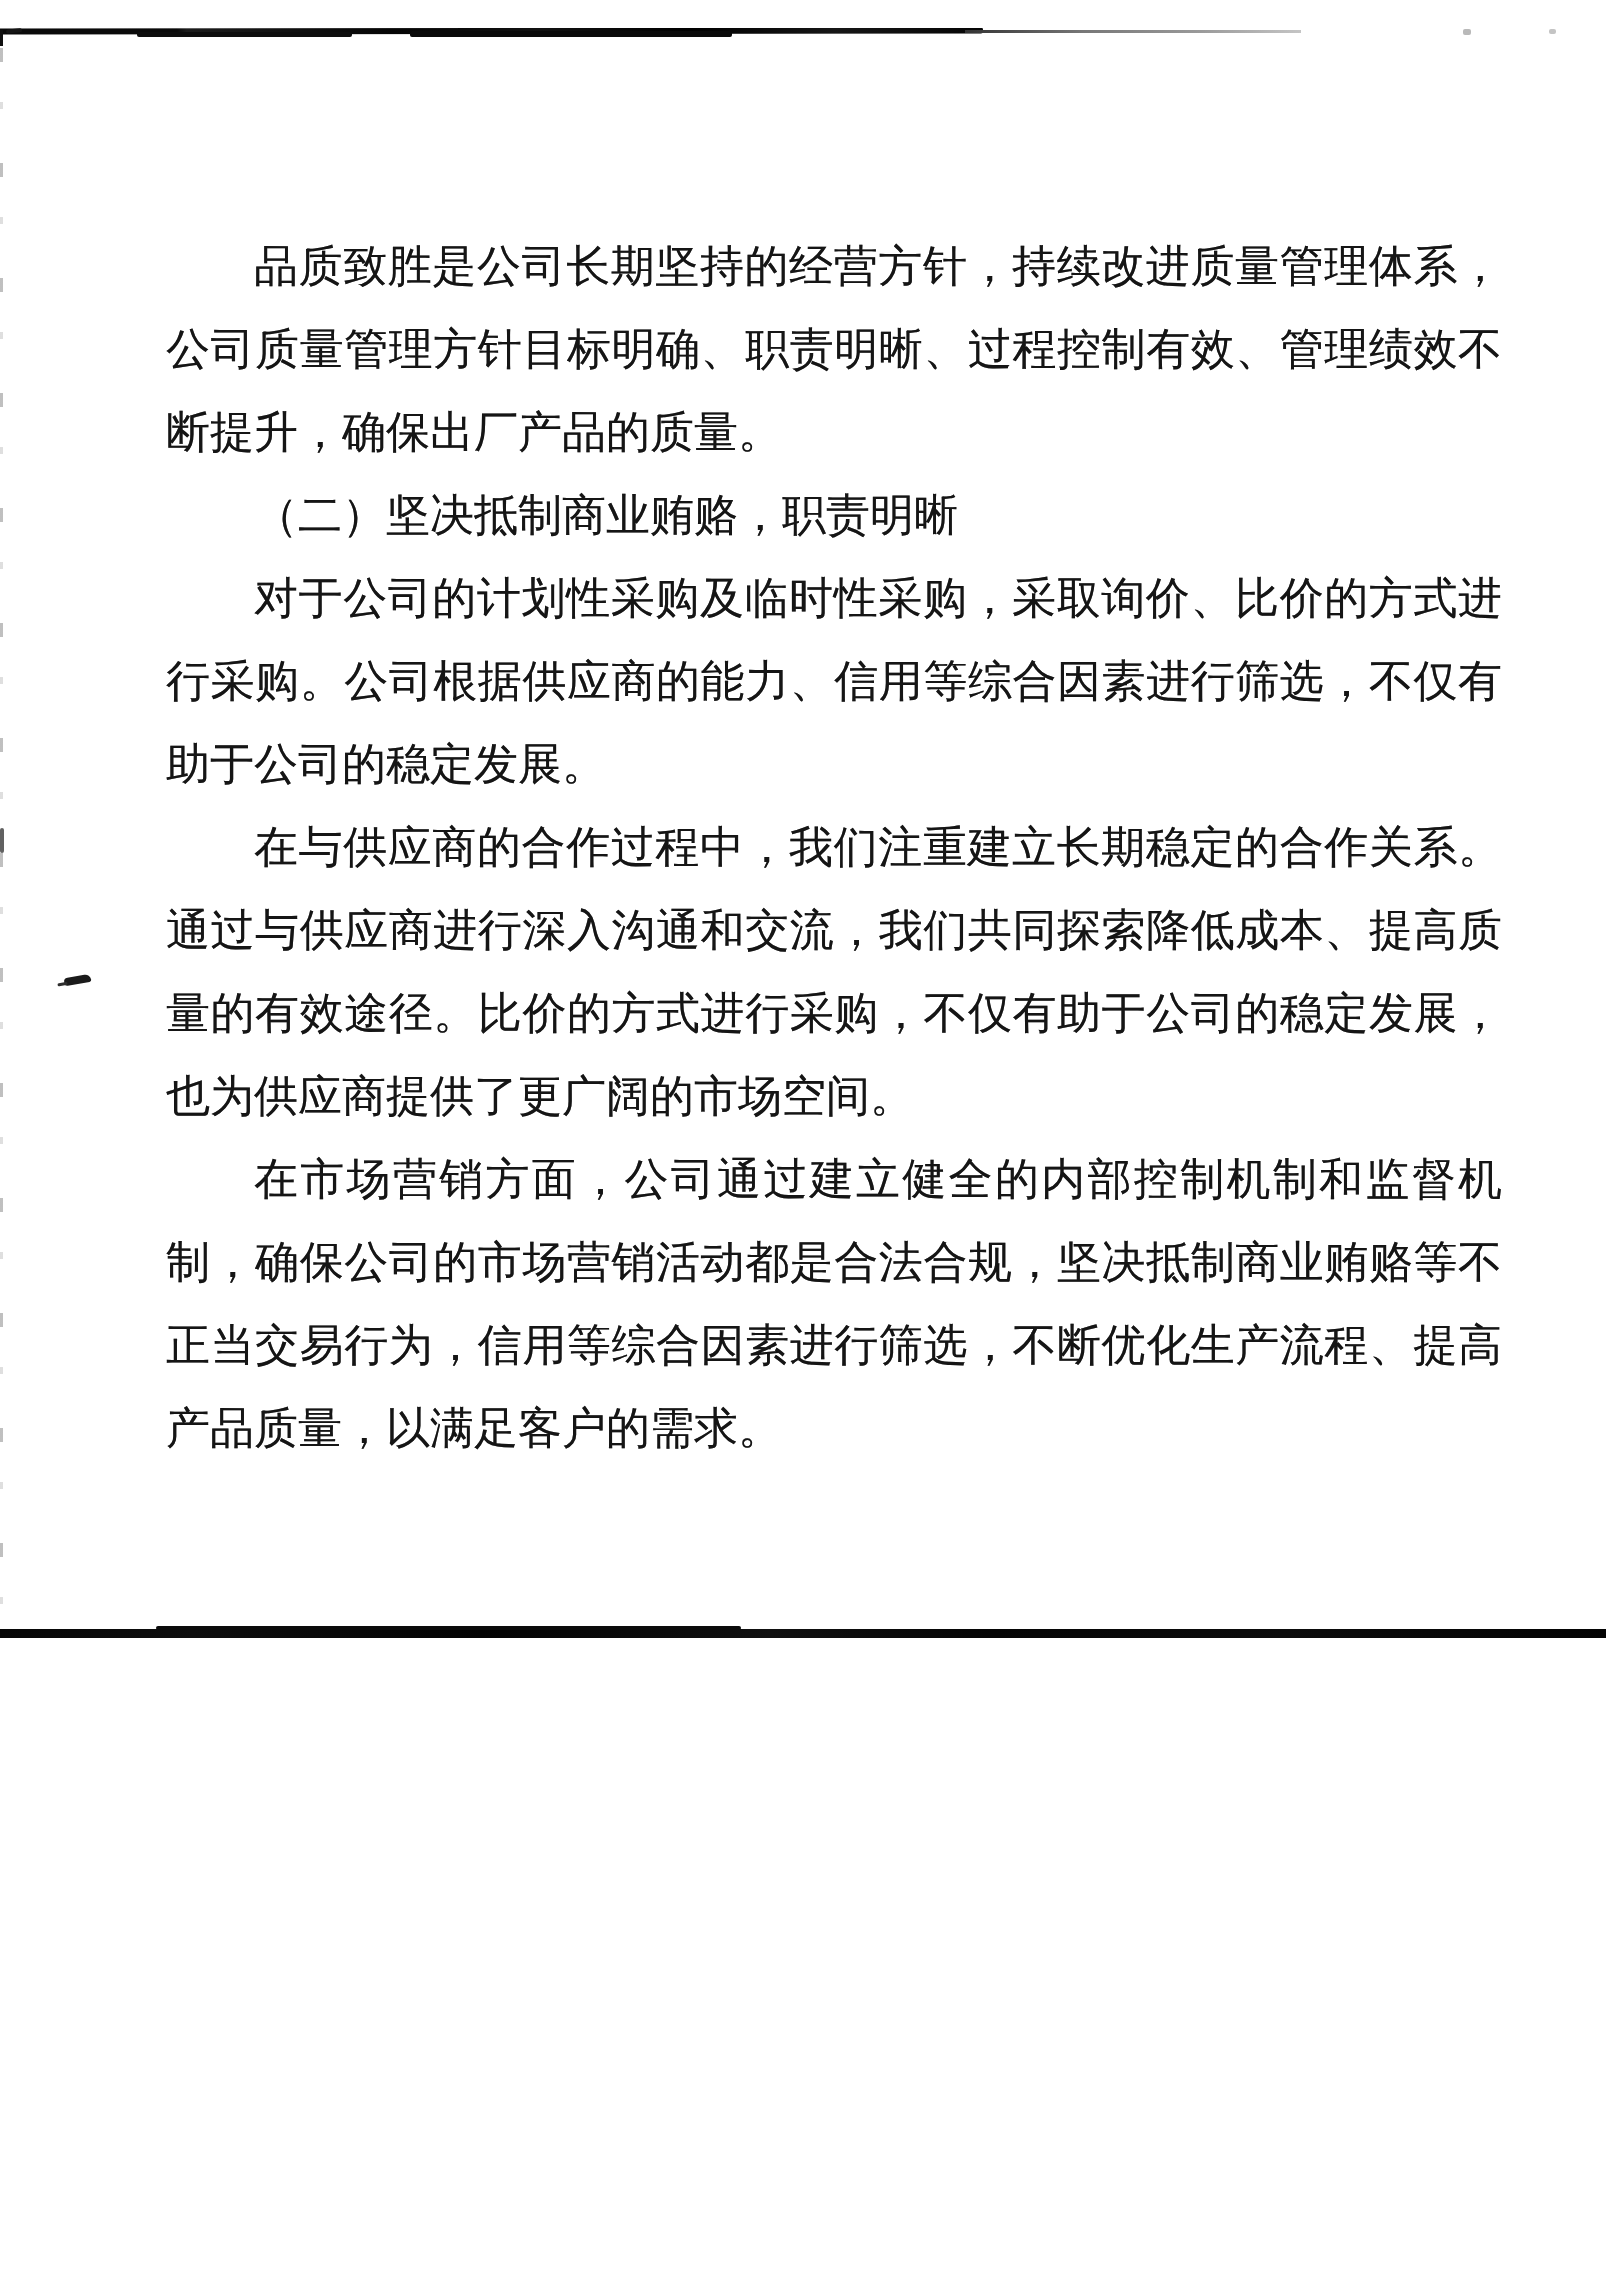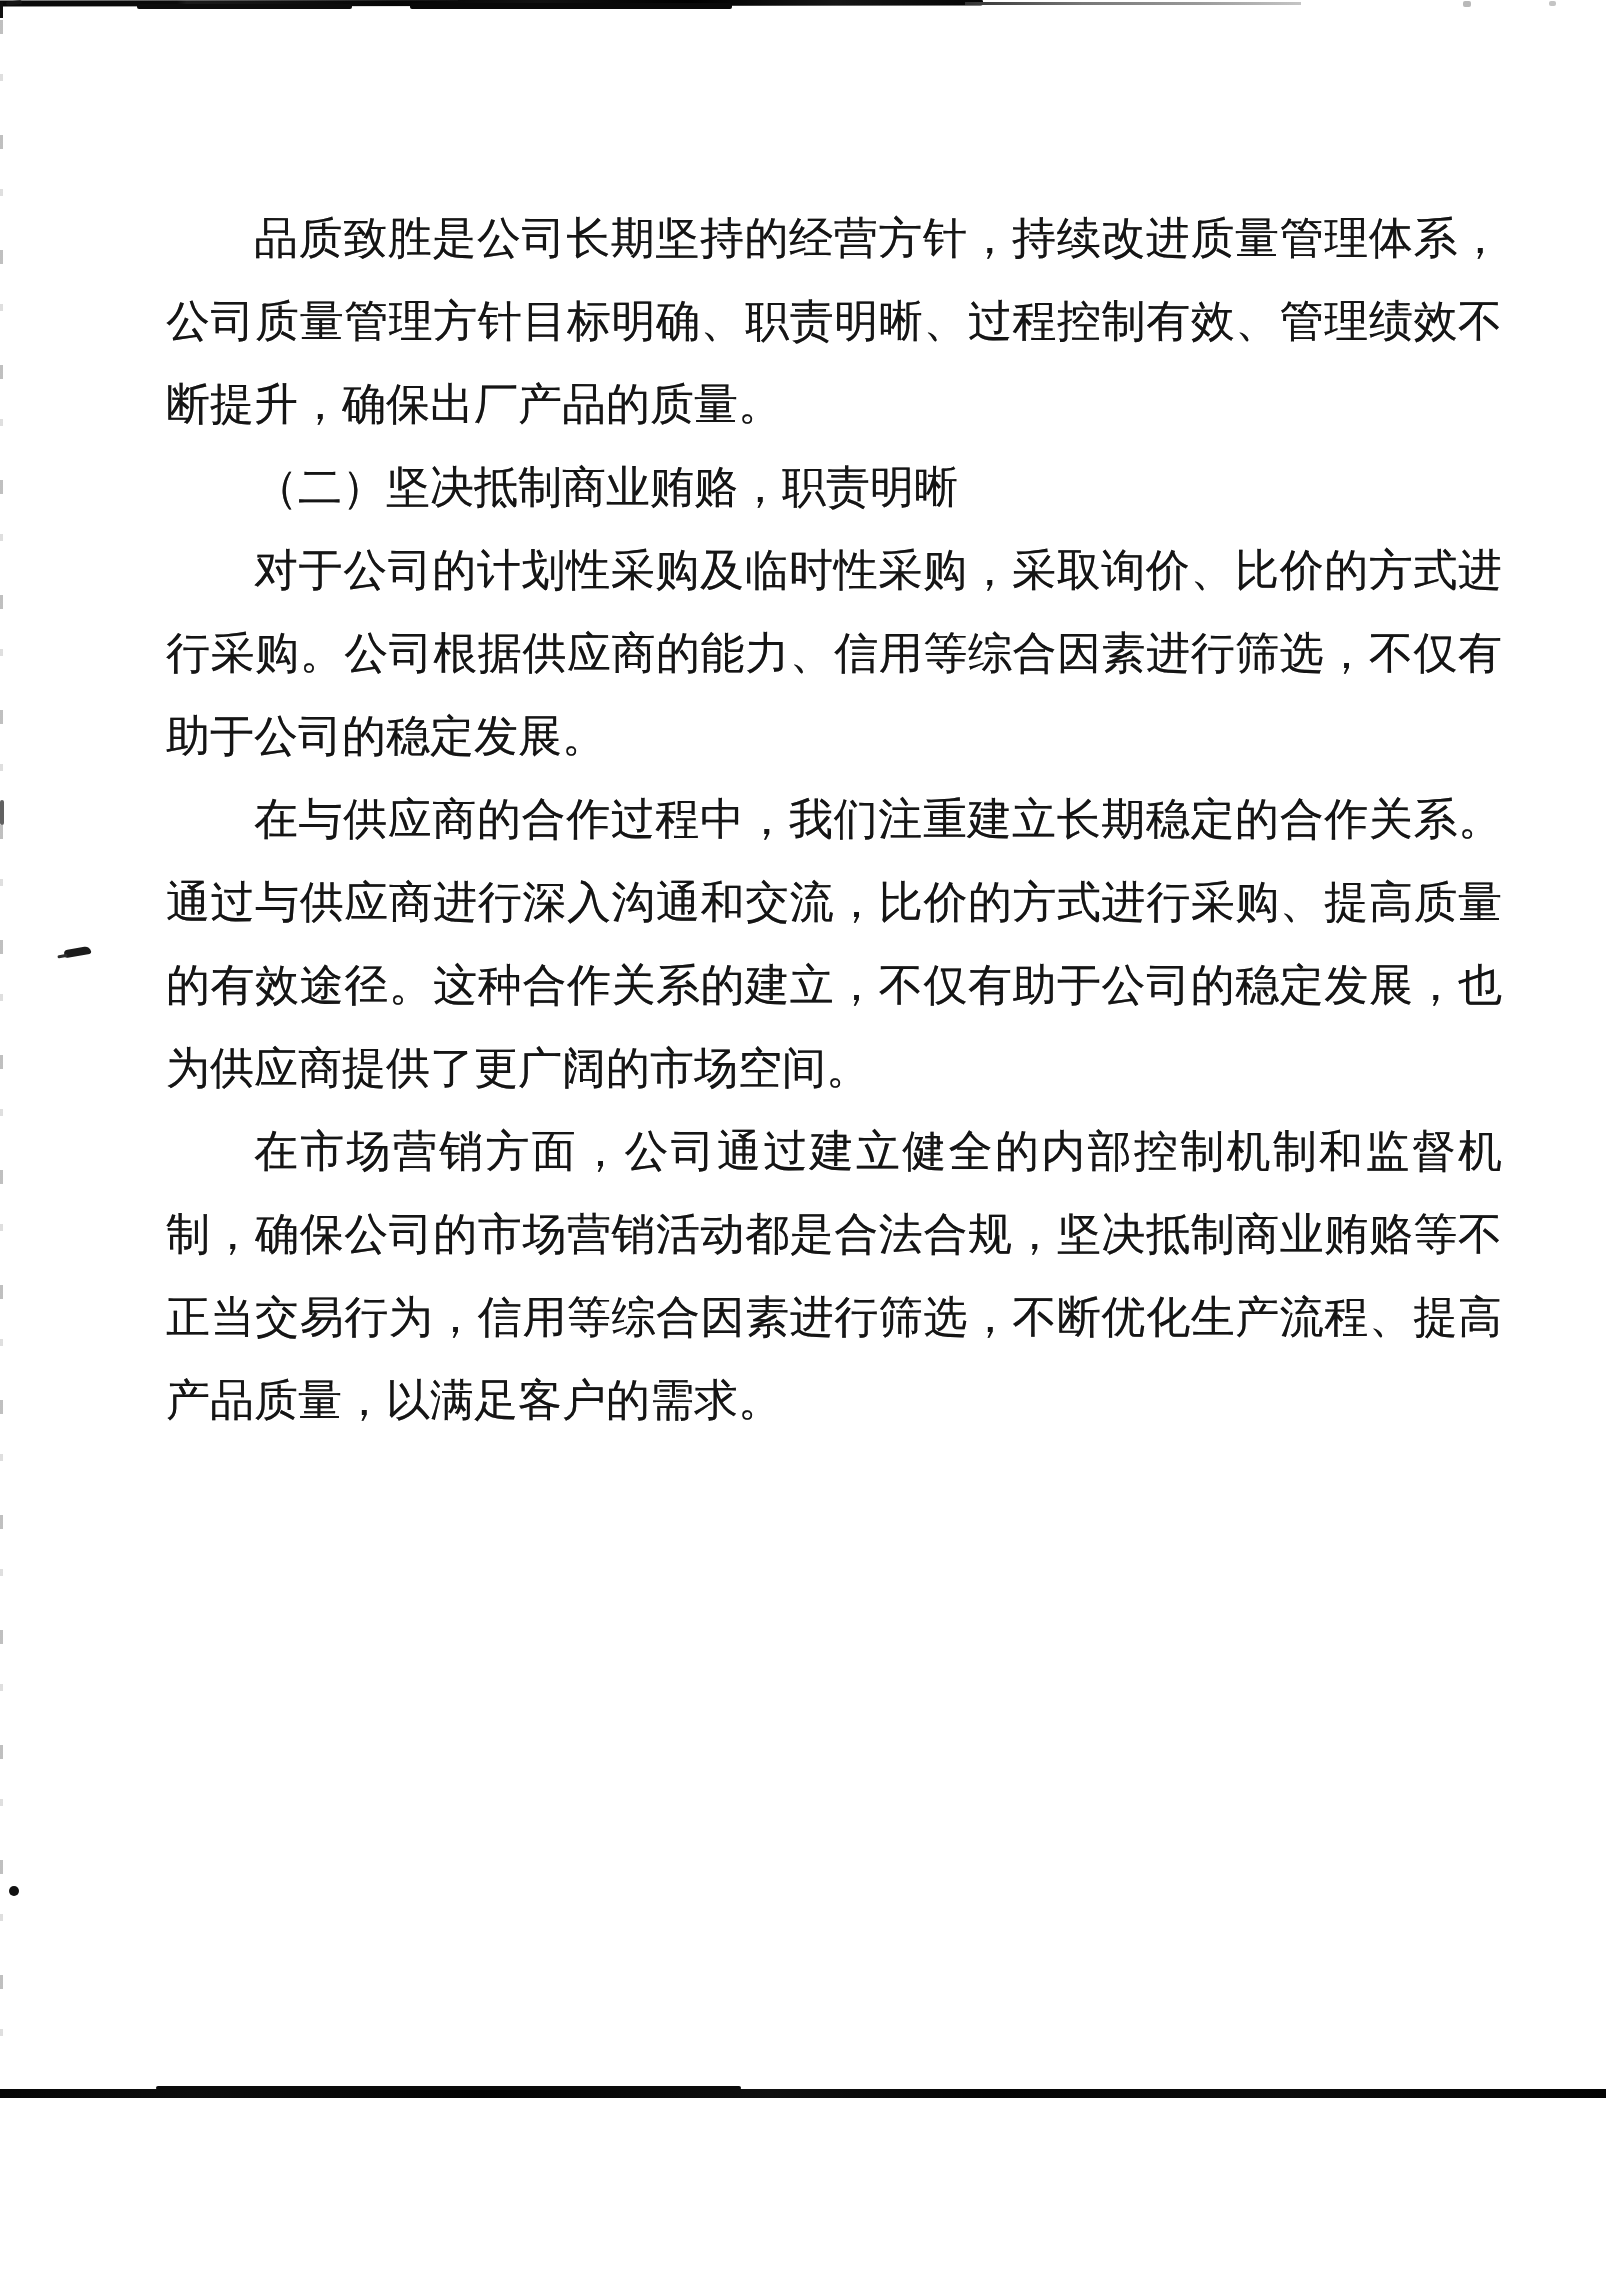--- a/index.html
+++ b/index.html
@@ -3,24 +3,25 @@
 <meta charset="utf-8">
 <style>
   html, body {
     margin: 0;
     padding: 0;
     background: #ffffff;
   }
   .page {
     position: relative;
     width: 1606px;
-    height: 2098px;
+    height: 1610px;
     background: #ffffff;
     overflow: hidden;
     font-family: "Liberation Serif", "DejaVu Serif", serif;
+    margin-top: 28px;
   }
   
   .content {
     position: absolute;
     left: 166px;
     top: 197px;
     width: 1336px;
     color: #151515;
     font-size: 44px;
     line-height: 83px;
@@ -136,18 +137,18 @@
   <div class="artifact left-dashes"></div>
   <div class="artifact left-blob"></div>
   <div class="artifact stray-dash"></div>
   <div class="artifact stray-dot"></div>
   <div class="artifact bottom-band"></div>
 
   <div class="content">
     <p>品质致胜是公司长期坚持的经营方针，持续改进质量管理体系，公司质量管理方针目标明确、职责明晰、过程控制有效、管理绩效不断提升，确保出厂产品的质量。</p>
     <p>（二）坚决抵制商业贿赂，职责明晰</p>
     <p>对于公司的计划性采购及临时性采购，采取询价、比价的方式进行采购。公司根据供应商的能力、信用等综合因素进行筛选，不仅有助于公司的稳定发展。</p>
-    <p>在与供应商的合作过程中，我们注重建立长期稳定的合作关系。通过与供应商进行深入沟通和交流，比价的方式进行采购、提高质量的有效途径。这种合作关系的建立，不仅有助于公司的稳定发展，也为供应商提供了更广阔的市场空间。</p>
+    <p>在与供应商的合作过程中，我们注重建立长期稳定的合作关系。通过与供应商进行深入沟通和交流，我们共同探索降低成本、提高质量的有效途径。比价的方式进行采购，不仅有助于公司的稳定发展，也为供应商提供了更广阔的市场空间。</p>
     <p>在市场营销方面，公司通过建立健全的内部控制机制和监督机制，确保公司的市场营销活动都是合法合规，坚决抵制商业贿赂等不正当交易行为，信用等综合因素进行筛选，不断优化生产流程、提高产品质量，以满足客户的需求。</p>
   </div>
 
 </div>
 
 
 </body></html>

